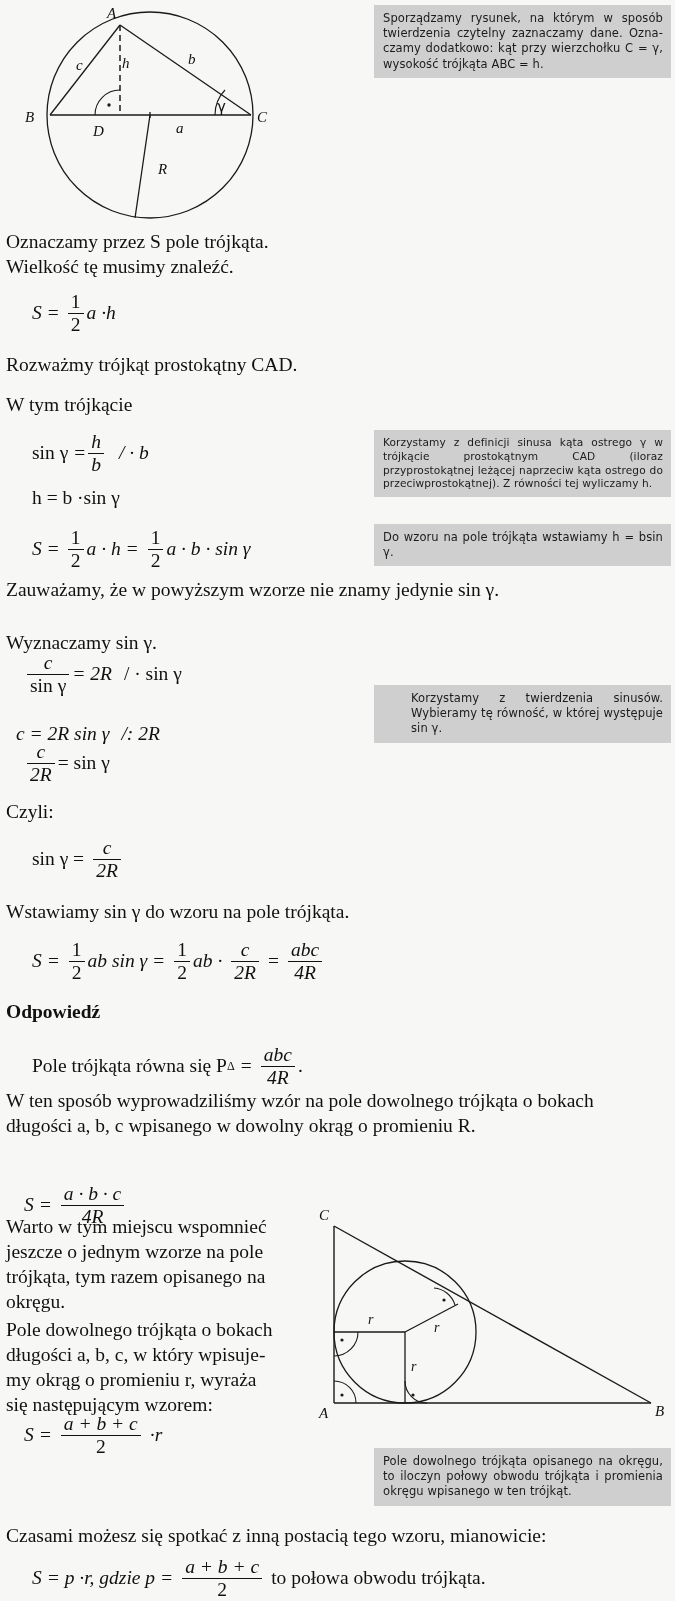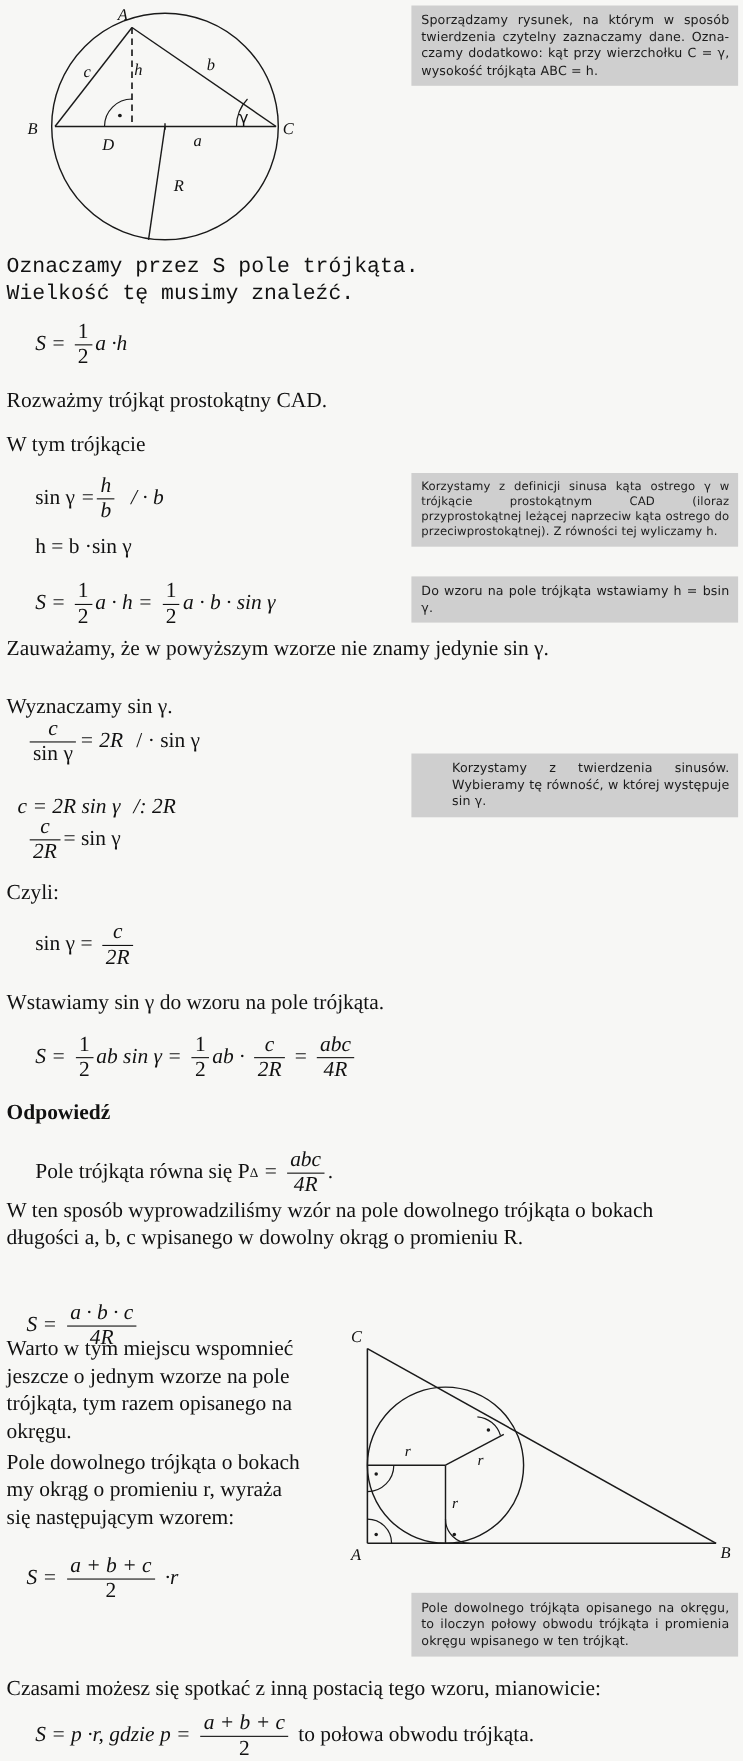--- a/index.html
+++ b/index.html
@@ -130,21 +130,21 @@
     </svg>
   </div>
 
   <div class="note" style="left:374px; top:5px; width:297px;">
     <span>Sporządzamy rysunek, na którym w sposób</span>
     <span>twierdzenia czytelny zaznaczamy dane. Ozna-</span>
     <span>czamy dodatkowo: kąt przy wierzchołku C = γ,</span>
     <span>wysokość trójkąta ABC = h.</span>
   </div>
 
-  <div class="prose" style="left:6px; top:230px; width:400px;font-family:Liberation Mono, monospace;">
+  <div class="prose" style="left:6px; top:230px; width:400px;">
     <div>Oznaczamy przez S pole trójkąta.</div>
     <div>Wielkość tę musimy znaleźć.</div>
   </div>
 
   <div class="math" style="left:32px; top:292px;">
     <span class="it">S</span>
     <span class="sp"></span>
       <span>=</span>
       <span class="sp"></span>
     <span class="frac">
@@ -337,20 +337,21 @@
 
   <div class="prose" style="left:6px; top:1215px; width:300px;">
     <div>Warto w tym miejscu wspomnieć</div>
     <div>jeszcze o jednym wzorze na pole</div>
     <div>trójkąta, tym razem opisanego na</div>
     <div>okręgu.</div>
   </div>
 
   <div class="prose" style="left:6px; top:1318px; width:300px;">
     <div>Pole dowolnego trójkąta o bokach</div>
+    <div>długości a, b, c, w który wpisuje-</div>
     <div>my okrąg o promieniu r, wyraża</div>
     <div>się następującym wzorem:</div>
   </div>
 
   <div class="figure" style="left:303px; top:1178px; width:372px; height:242px;">
     <svg width="372" height="242" viewBox="0 0 372 242">
 
       <line x1="31" y1="48" x2="31" y2="225" stroke="#1a1a1a" stroke-width="1.4"></line>
       <line x1="31" y1="225" x2="348" y2="225" stroke="#1a1a1a" stroke-width="1.4"></line>
       <line x1="31" y1="48" x2="348" y2="225" stroke="#1a1a1a" stroke-width="1.4"></line>

